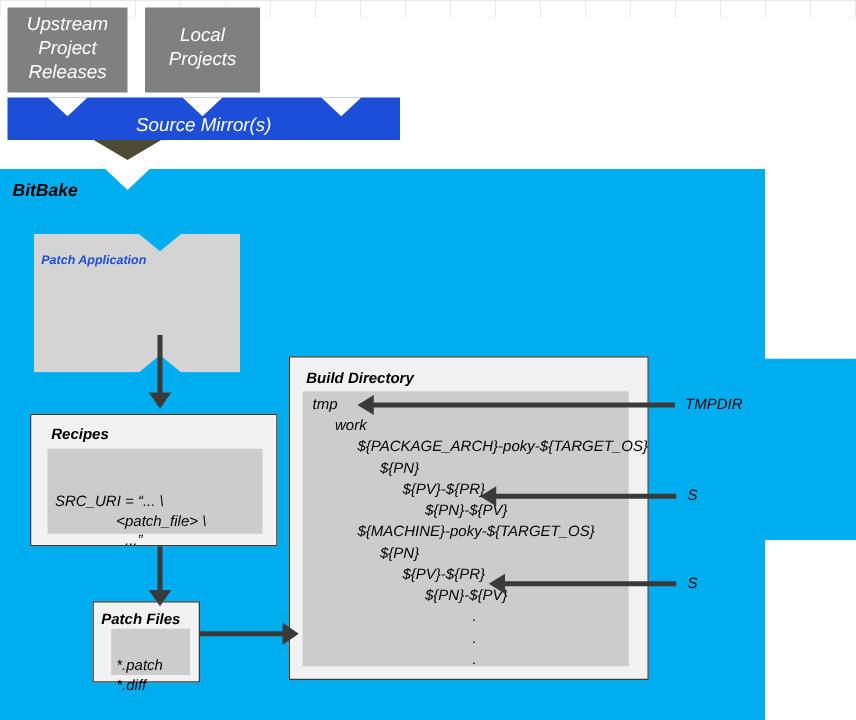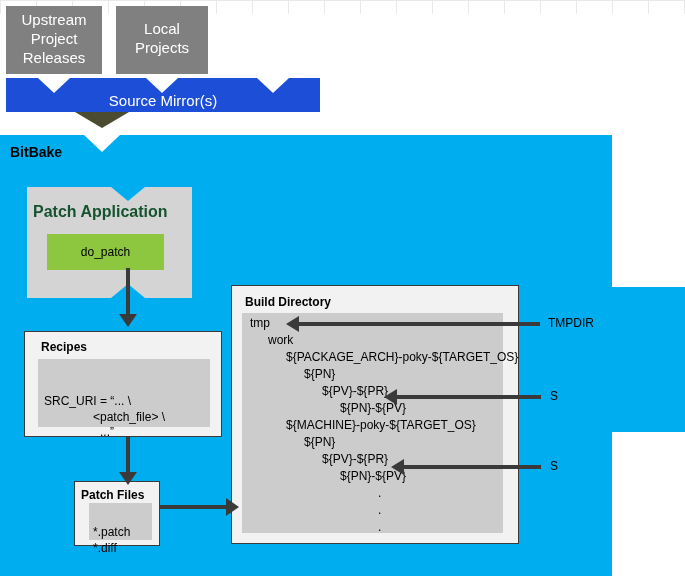--- a/index.html
+++ b/index.html
@@ -4,21 +4,21 @@
 <style>
   html,body{margin:0;padding:0;}
   body{
     width:685px;height:576px;
     background:#ffffff;
     font-family:"Liberation Sans", sans-serif;
     position:relative;
     overflow:hidden;
     -webkit-font-smoothing:antialiased;
   }
-  #stage{position:absolute;left:0;top:0;width:685px;height:576px;}
+  #stage{position:absolute;left:0;top:0;width:685px;height:576px;font-style:italic;}
 
   
   .gridlines{
     position:absolute;left:0;top:0;width:685px;height:14px;
     background-image:
       linear-gradient(to right, #e9e9e9 1px, transparent 1px),
       linear-gradient(to bottom, #e9e9e9 1px, transparent 1px);
     background-size:36px 14px;
     z-index:0;
   }
@@ -113,21 +113,21 @@
        0 0,
        84px 0, 101px 14px, 118px 0,
        165px 0,
        165px 111px,
        118px 111px, 101px 97px, 84px 111px,
        0 111px);
     z-index:4;
   }
   .patch-app-title{
     position:absolute;left:33px;top:203px;
-    font-size:16px;font-weight:bold;color:#14532d;z-index:6;
+    font-size:10px;font-weight:bold;color:#1d4ed8;z-index:6;
   }
   .do-patch{
     position:absolute;left:47px;top:234px;width:117px;height:36px;
     background:#8DC63F;
     display:flex;align-items:center;justify-content:center;
     font-size:12px;color:#000;
     z-index:6;
   }
 
   
@@ -207,21 +207,20 @@
   <div class="notch-white" style="left:146px;top:78px;"></div>
   <div class="notch-white" style="left:257px;top:78px;"></div>
   <div class="mirror-point" style="left:75px;top:112px;"></div>
 
   <div class="bitbake-region"></div>
   <div class="bitbake-notch"></div>
   <div class="bitbake-label">BitBake</div>
 
   <div class="patch-app"></div>
   <div class="patch-app-title">Patch Application</div>
-  <div class="do-patch">do_patch</div>
 
   <div class="arrow-line-v" style="left:126px;top:268px;height:48px;"></div>
   <div class="arrow-head-down" style="left:119px;top:314px;"></div>
 
   <div class="white-card" style="left:24px;top:331px;width:198px;height:106px;"></div>
   <div class="card-title" style="left:41px;top:340px;">Recipes</div>
   <div class="gray-inner" style="left:38px;top:359px;width:172px;height:68px;"></div>
   <div class="code" style="left:44px;top:372px;">SRC_URI = “... \</div>
   <div class="code" style="left:93px;top:388px;">&lt;patch_file&gt; \</div>
   <div class="code" style="left:100px;top:403px;">...”</div>

